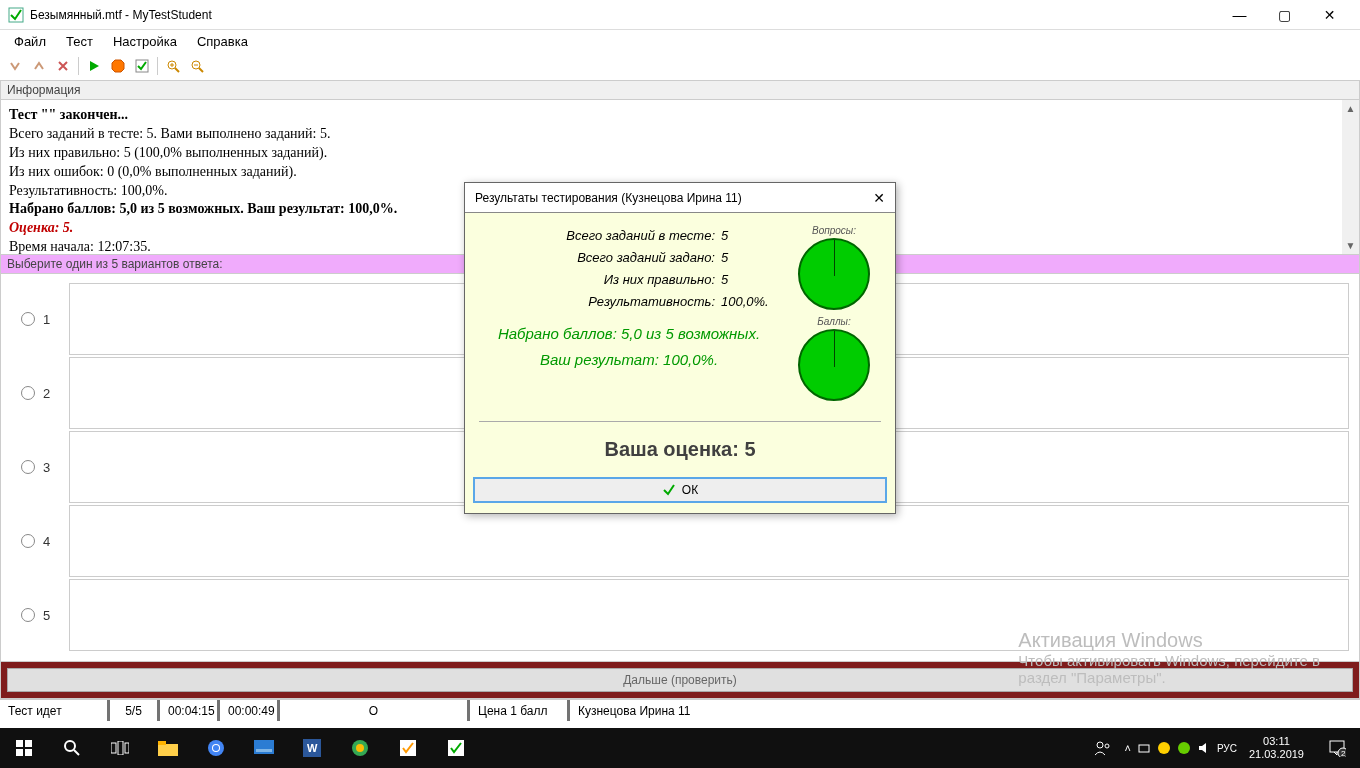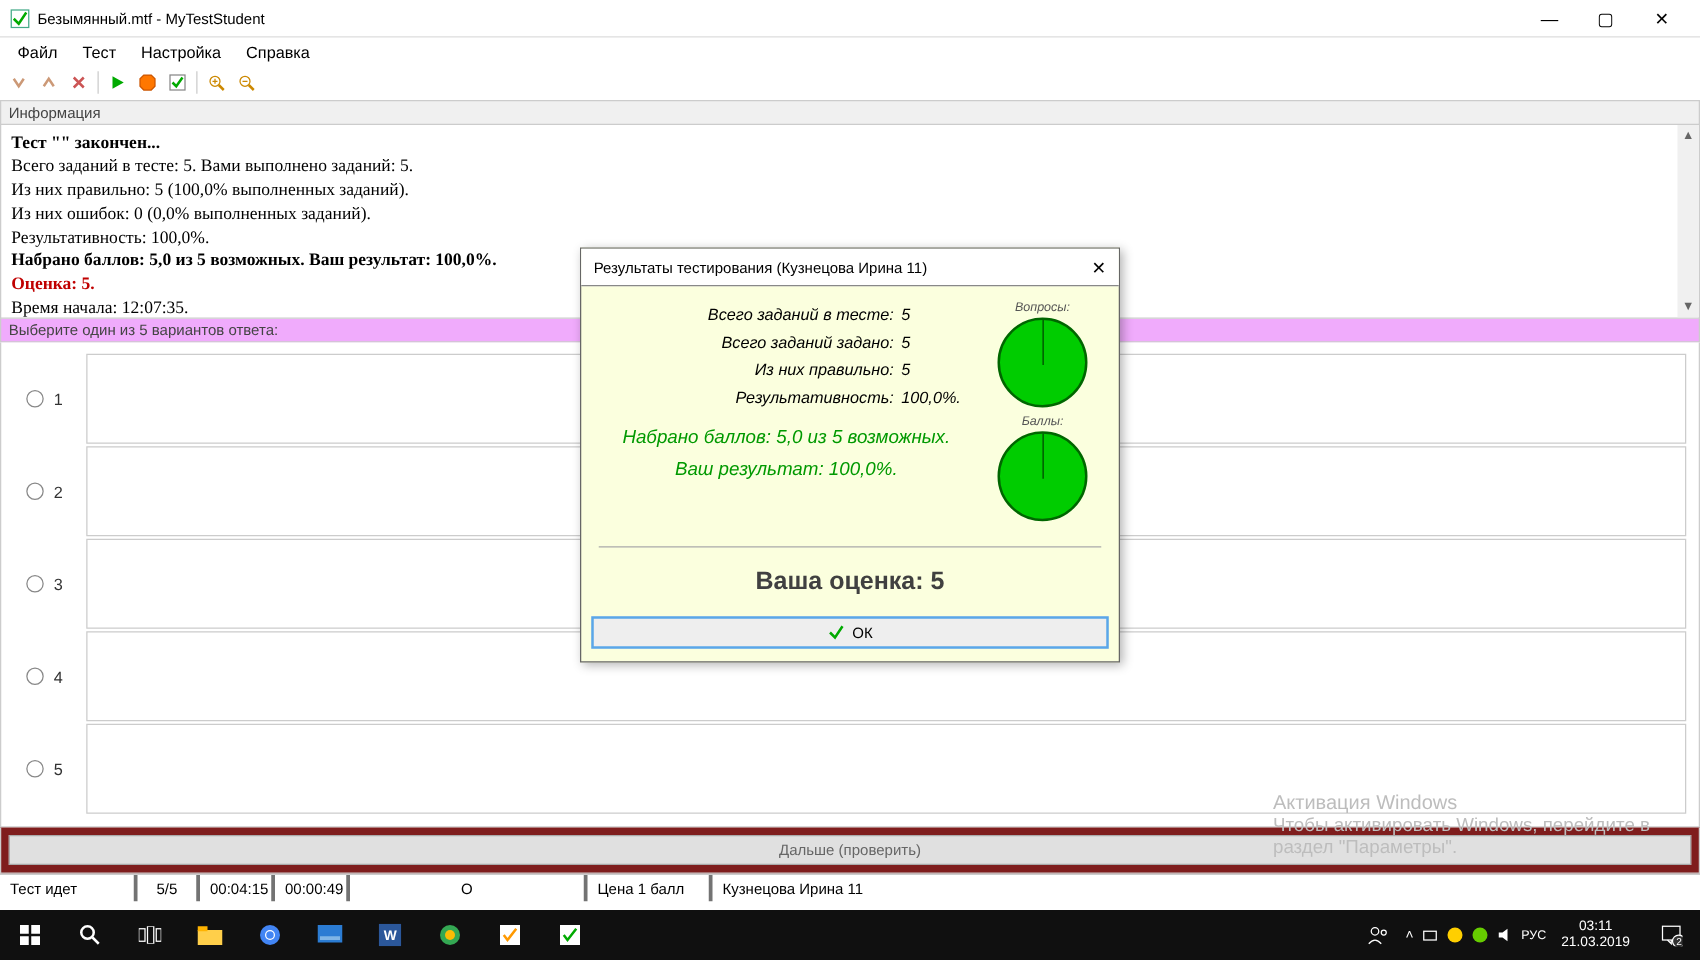--- a/index.html
+++ b/index.html
@@ -14,21 +14,21 @@
 .menubar { height: 22px; display: flex; align-items: center; padding: 0 4px; font-size: 13px; }
 .menubar .menu-item { padding: 2px 10px; cursor: default; }
 
 .toolbar { height: 28px; display: flex; align-items: center; padding: 0 4px; gap: 2px; background: #fff; }
 .tb-btn { width: 22px; height: 22px; display: flex; align-items: center; justify-content: center; border-radius: 2px; }
 .tb-sep { width: 1px; height: 18px; background: #ccc; margin: 0 2px; }
 
 .info-header { background: #f0f0f0; border: 1px solid #ccc; padding: 2px 6px; font-size: 12px; color: #444; }
 .info-body { border: 1px solid #ccc; border-top: none; padding: 6px 8px; font-family: Georgia, 'Times New Roman', serif; font-size: 14px; line-height: 1.35; height: 155px; overflow: hidden; position: relative; }
 .info-body .bold { font-weight: bold; }
-.info-body .red { color: #c00000; font-weight: bold; }
+.info-body .red { color: #c00000; font-weight: bold; font-style: italic; }
 .info-scroll { position: absolute; right: 0; top: 0; width: 17px; height: 100%; background: #f0f0f0; display: flex; flex-direction: column; }
 .sc-btn { height: 17px; display: flex; align-items: center; justify-content: center; color: #666; font-size: 10px; }
 .sc-track { flex: 1; }
 
 .prompt-header { background: #f0abfc; border: 1px solid #ccc; border-top: none; padding: 2px 6px; font-size: 12px; color: #444; }
 
 .answers-area { border: 1px solid #ccc; border-top: none; padding: 8px 0 8px 20px; height: 388px; background: #fff; }
 .answer-row { display: flex; align-items: center; height: 74px; }
 .answer-row .radio { width: 14px; height: 14px; border: 1px solid #888; border-radius: 50%; margin-right: 8px; background: #fff; }
 .answer-row .num { font-size: 13px; color: #333; width: 12px; }
@@ -39,38 +39,38 @@
 
 .statusbar { height: 22px; border-top: 1px solid #ccc; display: flex; align-items: center; font-size: 12px; }
 .sb-cell { border-right: 3px solid #737373; height: 100%; display: flex; align-items: center; padding: 0 8px; }
 
 .taskbar { position: absolute; bottom: 0; left: 0; right: 0; height: 40px; background: #101010; display: flex; align-items: center; color: #fff; font-size: 11px; }
 .tb-item { width: 48px; height: 40px; display: flex; align-items: center; justify-content: center; }
 .tb-right { margin-left: auto; display: flex; align-items: center; gap: 6px; padding-right: 2px; }
 .tb-clock { text-align: center; line-height: 1.2; padding: 0 6px; }
 .tb-notif { width: 42px; height: 40px; display: flex; align-items: center; justify-content: center; }
 
-.dialog { position: absolute; left: 464px; top: 198px; width: 432px; background: #fbffde; border: 1px solid #666; box-shadow: 2px 2px 8px rgba(0,0,0,.3); }
+.dialog { position: absolute; left: 464px; top: 182px; width: 432px; background: #fbffde; border: 1px solid #666; box-shadow: 2px 2px 8px rgba(0,0,0,.3); }
 .dialog-title { height: 30px; display: flex; align-items: center; padding: 0 10px; font-size: 12px; border-bottom: 1px solid #888; background: #fff; }
 .dialog-title .dx { margin-left: auto; cursor: pointer; font-size: 14px; }
 .dialog-body { padding: 12px 16px 10px 16px; display: flex; gap: 12px; font-style: italic; }
 .dialog-left { flex: 1; text-align: right; font-size: 13px; line-height: 1.7; }
 .dlabel { display: inline-block; width: 210px; text-align: right; }
 .dval { display: inline-block; width: 62px; text-align: left; padding-left: 6px; }
 .dialog-right { width: 90px; text-align: center; font-size: 10px; color: #555; }
 .pie { width: 72px; height: 72px; border-radius: 50%; background: #0c0; border: 2px solid #060; margin: 2px auto 6px auto; position: relative; }
 .pie::after { content:""; position:absolute; left:50%; top:0; width:1px; height:36px; background:#040; }
 .score-line { color: #090; font-size: 15px; text-align: center; padding: 4px 0 8px 0; }
 .divider { border-top: 1px solid #aaa; margin: 4px 14px; }
 .grade { color: #404040; font-weight: bold; font-size: 20px; text-align: center; padding: 12px 0 16px 0; }
 .ok-wrap { padding: 0 8px 10px 8px; }
 .ok-btn { width: 100%; height: 26px; border: 2px solid #5aa7e8; background: #eeeeee; display: flex; align-items: center; justify-content: center; gap: 6px; font-size: 12px; }
 
 .watermark { position: absolute; right: 40px; bottom: 82px; color: #bdbdbd; font-size: 15px; }
-.watermark .big { font-size: 16px; }
+.watermark .big { font-size: 20px; }
 
 svg { display:block; }
 </style>
 </head>
 <body>
 
 <div class="titlebar">
   <span class="app-icon">
     <svg width="16" height="16">
         <rect x="1" y="1" width="14" height="14" fill="#fff" stroke="#4a8"></rect>

